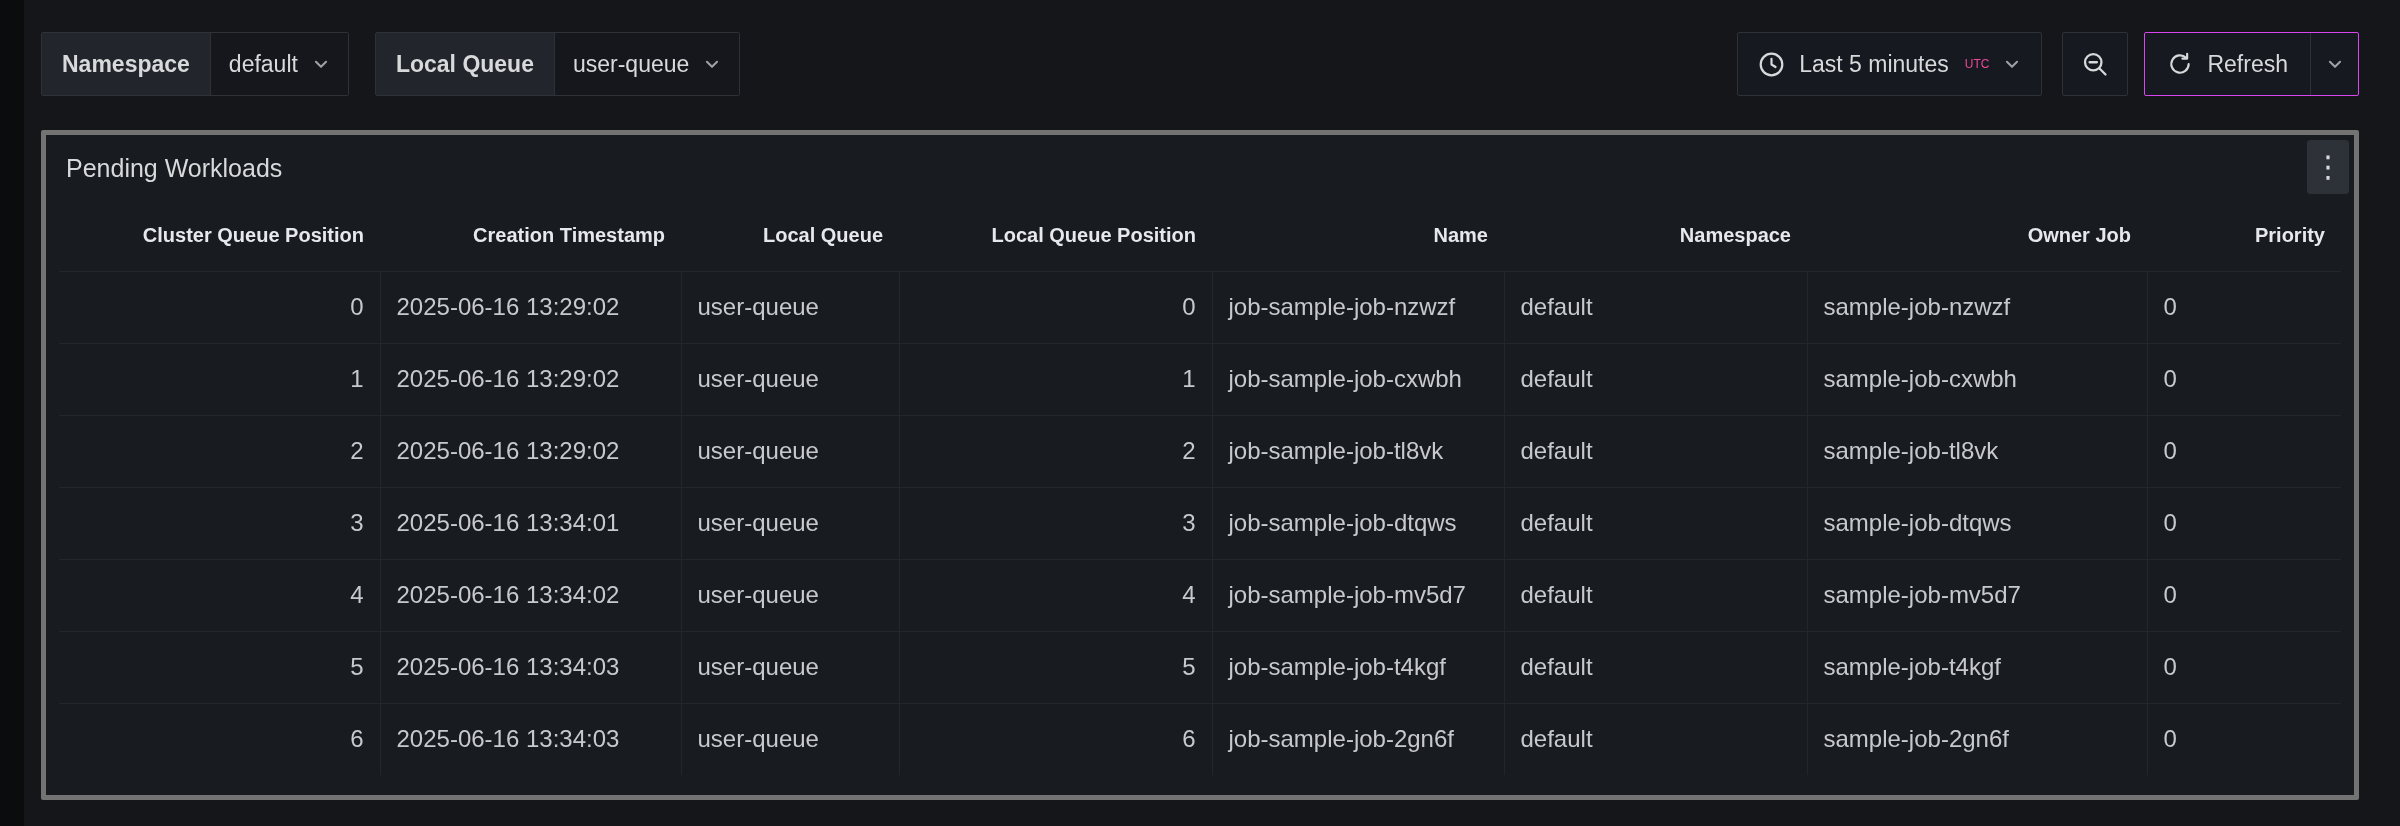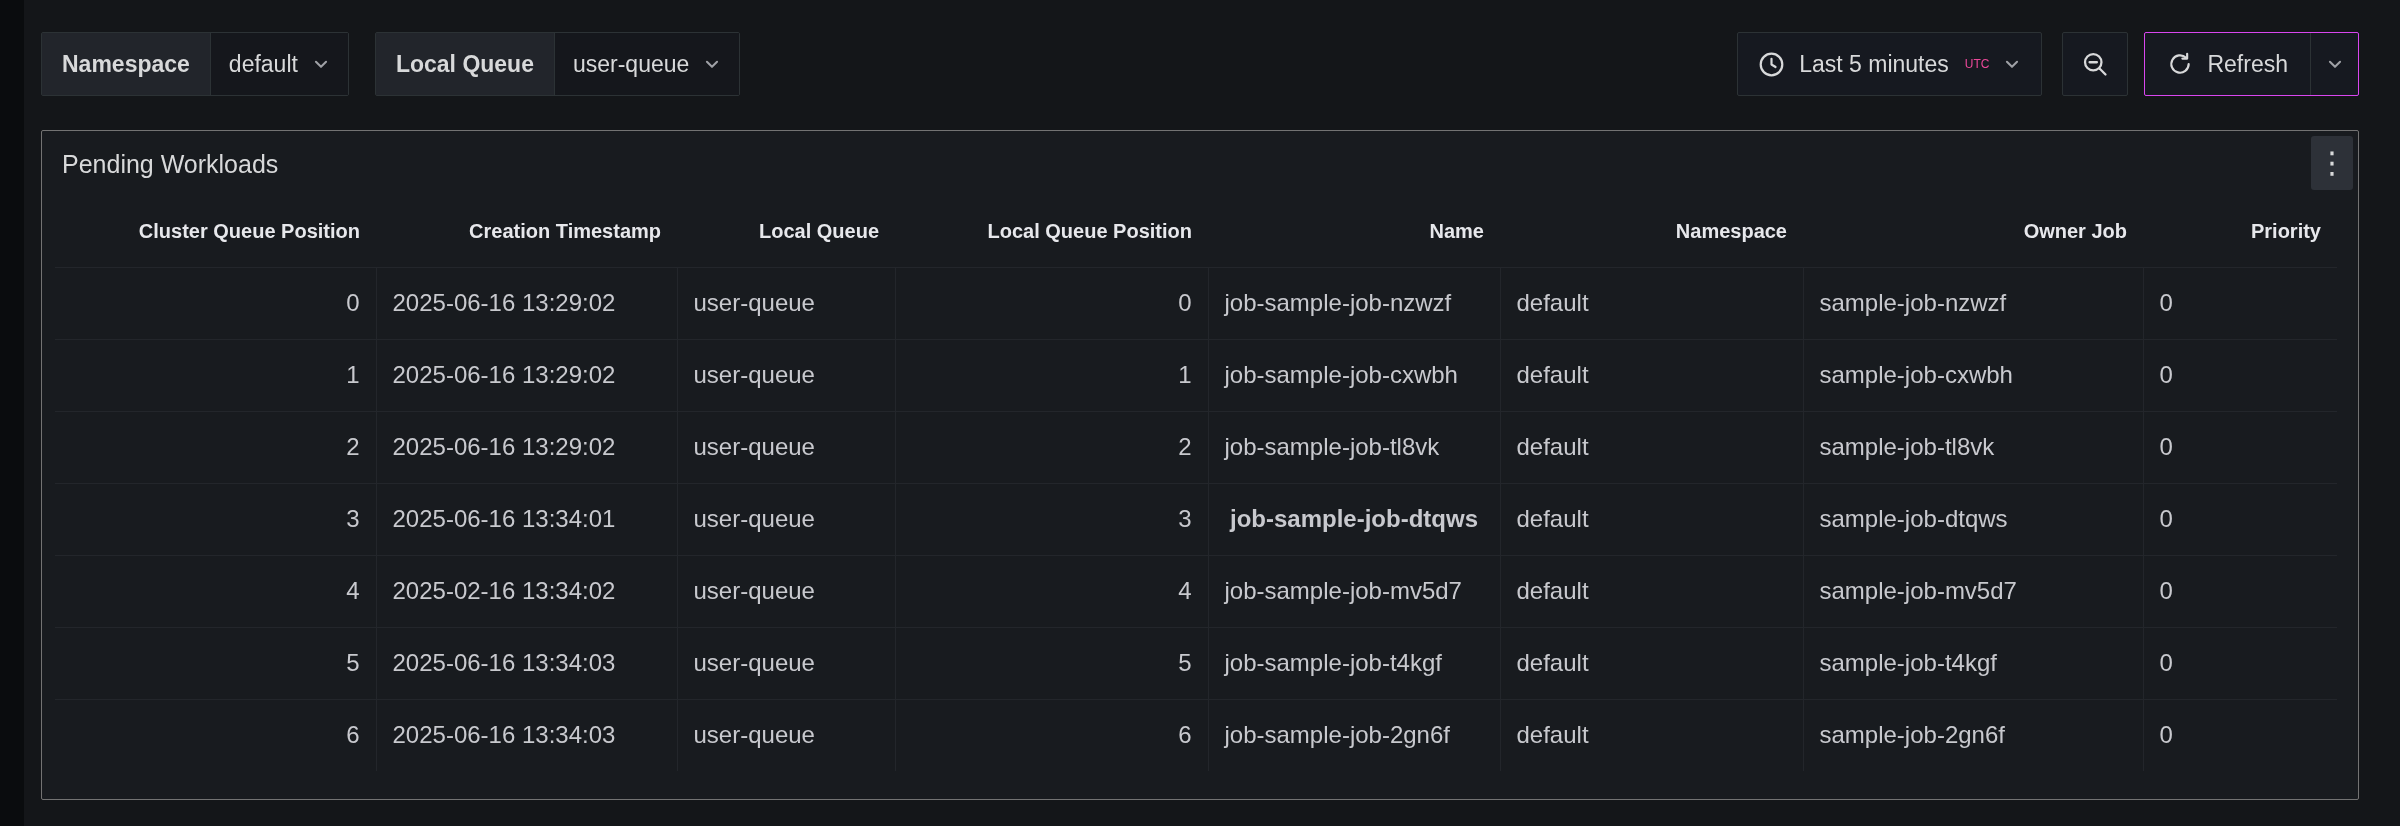--- a/index.html
+++ b/index.html
@@ -57,21 +57,21 @@
   .refresh-group { display:flex; align-items:stretch; border:1px solid #d946ef; border-radius:2px; background:#161920; }
   .refresh-main { display:flex; align-items:center; gap:14px; padding:0 22px; font-size:23px; font-weight:500; color:#d8d9da; cursor:pointer; }
   .refresh-caret { display:flex; align-items:center; justify-content:center; width:48px; border-left:1px solid #2c3235; cursor:pointer; }
 
   svg.icon { display:block; }
 
   
   .panel {
     position:absolute; left:41px; right:41px; top:130px; bottom:26px;
     background:#181b1f;
-    border:1px solid #737373; border-radius:2px;
+    border:5px solid #737373; border-radius:2px;
   }
   .panel-header {
     position:relative;
     height:66px;
     display:flex; align-items:center;
     padding:0 20px;
   }
   .panel-title { font-size:25px; font-weight:500; color:#d8d9da; }
   .kebab-btn {
     position:absolute; top:5px; right:5px;
@@ -226,28 +226,28 @@
             <td style="text-align: left;">job-sample-job-tl8vk</td>
             <td style="text-align: left;">default</td>
             <td style="text-align: left;">sample-job-tl8vk</td>
             <td style="text-align: left;">0</td>
           </tr>
           <tr>
             <td style="text-align: right;">3</td>
             <td style="text-align: left;">2025-06-16 13:34:01</td>
             <td style="text-align: left;">user-queue</td>
             <td style="text-align: right;">3</td>
-            <td style="text-align: center; font-weight: bold;">job-sample-job-dtqws</td>
+            <td style="text-align: left;">job-sample-job-dtqws</td>
             <td style="text-align: left;">default</td>
             <td style="text-align: left;">sample-job-dtqws</td>
             <td style="text-align: left;">0</td>
           </tr>
           <tr>
             <td style="text-align: right;">4</td>
-            <td style="text-align: left;">2025-02-16 13:34:02</td>
+            <td style="text-align: left;">2025-06-16 13:34:02</td>
             <td style="text-align: left;">user-queue</td>
             <td style="text-align: right;">4</td>
             <td style="text-align: left;">job-sample-job-mv5d7</td>
             <td style="text-align: left;">default</td>
             <td style="text-align: left;">sample-job-mv5d7</td>
             <td style="text-align: left;">0</td>
           </tr>
           <tr>
             <td style="text-align: right;">5</td>
             <td style="text-align: left;">2025-06-16 13:34:03</td>

